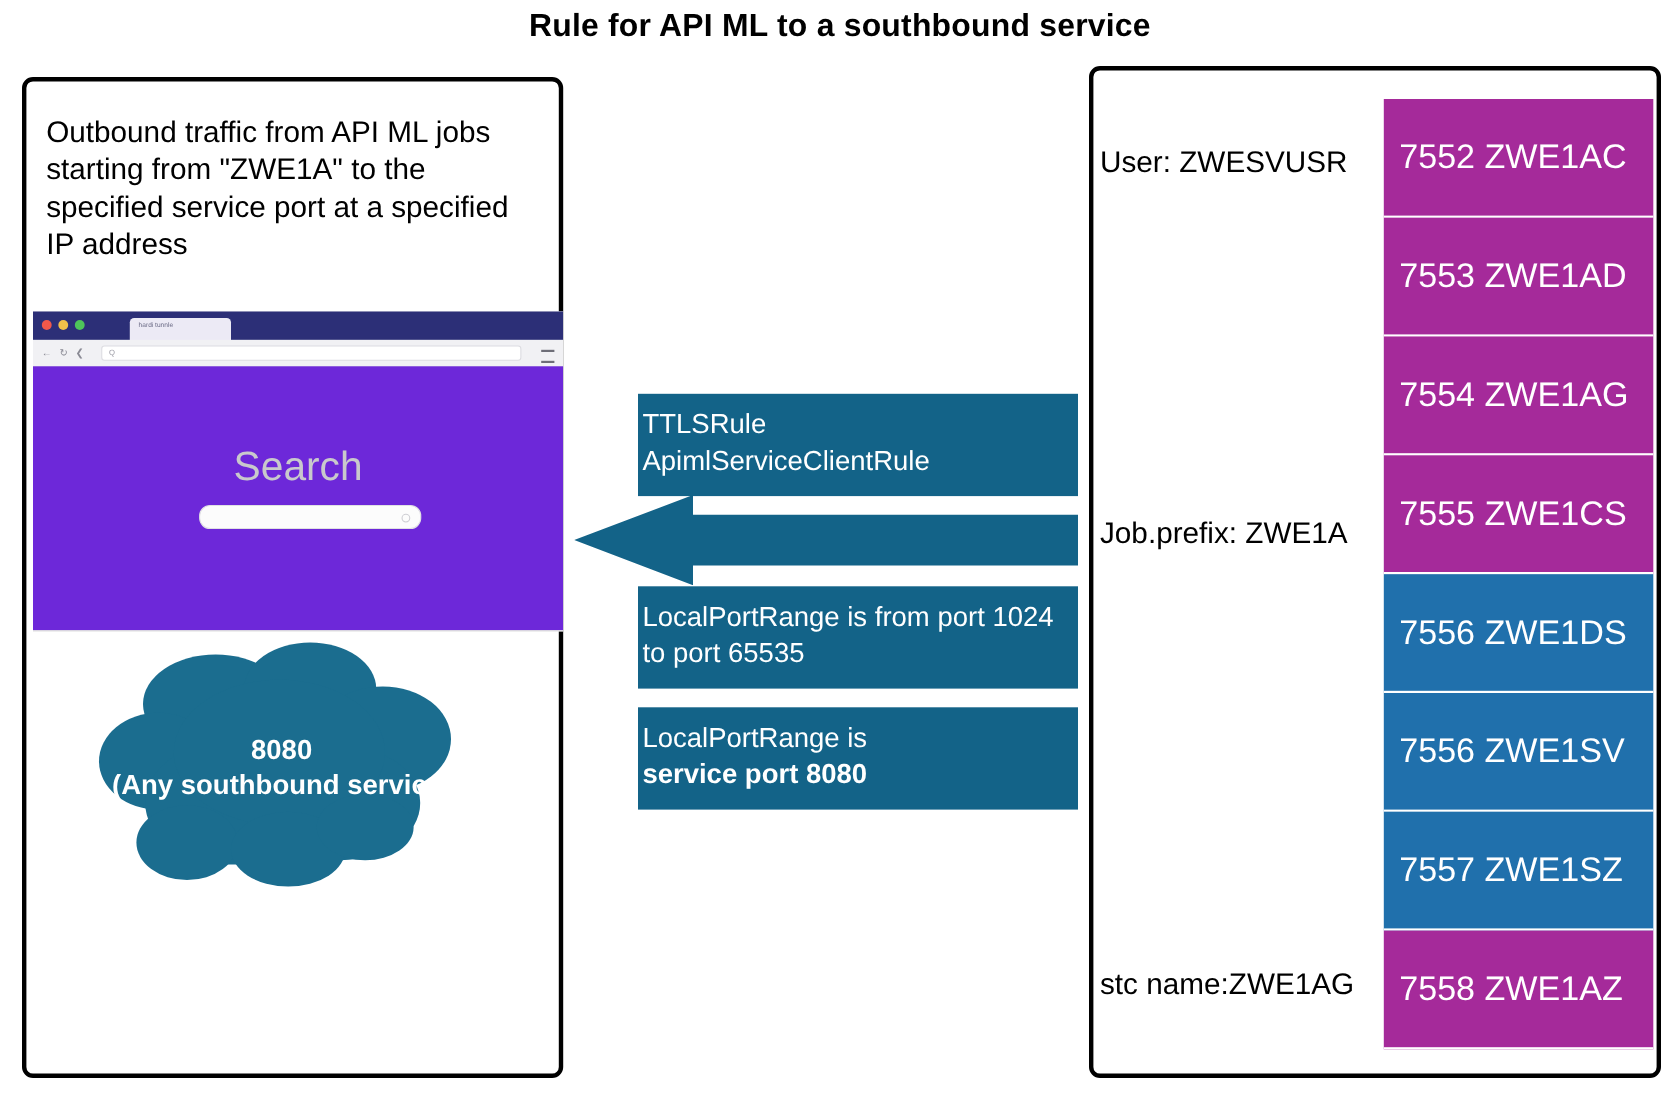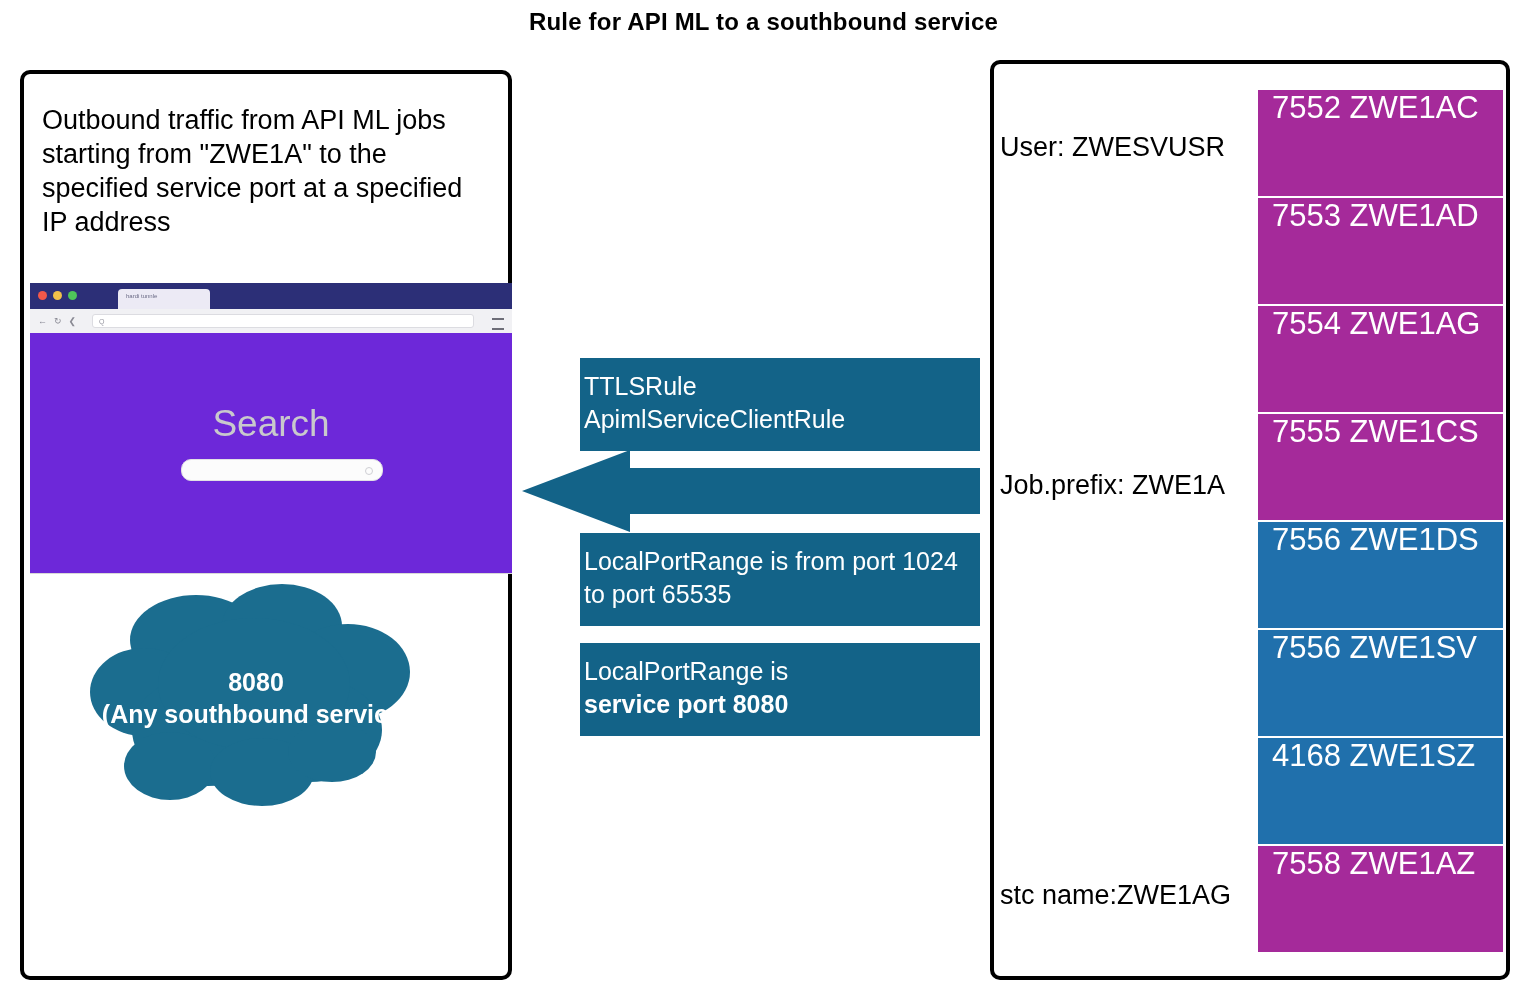--- a/index.html
+++ b/index.html
@@ -20,21 +20,21 @@
     height: 995px;
   }
 
   
   .title {
     position: absolute;
     left: 0;
     top: 8px;
     width: 1527px;
     text-align: center;
-    font-size: 24px;
+    font-size: 29px;
     font-weight: bold;
     color: #000000;
     letter-spacing: 0.2px;
   }
 
   
   .left-panel {
     position: absolute;
     left: 20px;
     top: 70px;
@@ -228,20 +228,21 @@
     left: 1258px;
     top: 90px;
     width: 245px;
   }
   .cell {
     height: 108px;
     box-sizing: border-box;
     color: #ffffff;
     font-size: 31px;
     display: flex;
+    align-items: center;
     padding-left: 14px;
     border-bottom: 2px solid #ffffff;
   }
   .cell.magenta { background: #a52a9a; }
   .cell.blue { background: #2070ac; }
 </style>
 </head>
 <body>
 
 <div id="stage">
@@ -332,20 +333,20 @@
     <div class="cell magenta">
         <span>7555 ZWE1CS</span>
       </div>
     <div class="cell blue">
         <span>7556 ZWE1DS</span>
       </div>
     <div class="cell blue">
         <span>7556 ZWE1SV</span>
       </div>
     <div class="cell blue">
-        <span>4168 ZWE1SZ</span>
+        <span>7557 ZWE1SZ</span>
       </div>
     <div class="cell magenta">
         <span>7558 ZWE1AZ</span>
       </div>
   </div>
 
 </div>
 
 </body></html>

